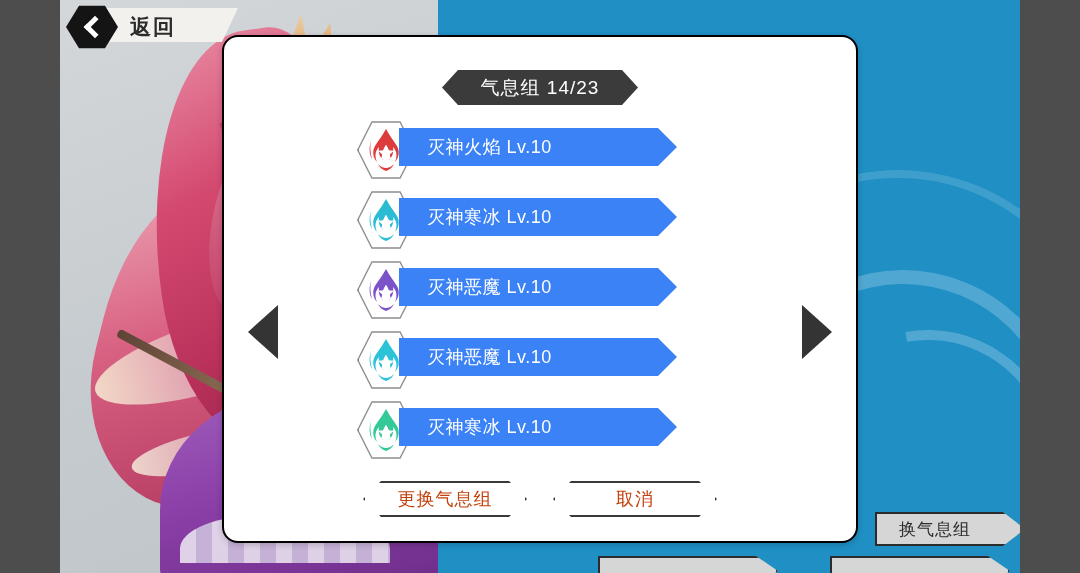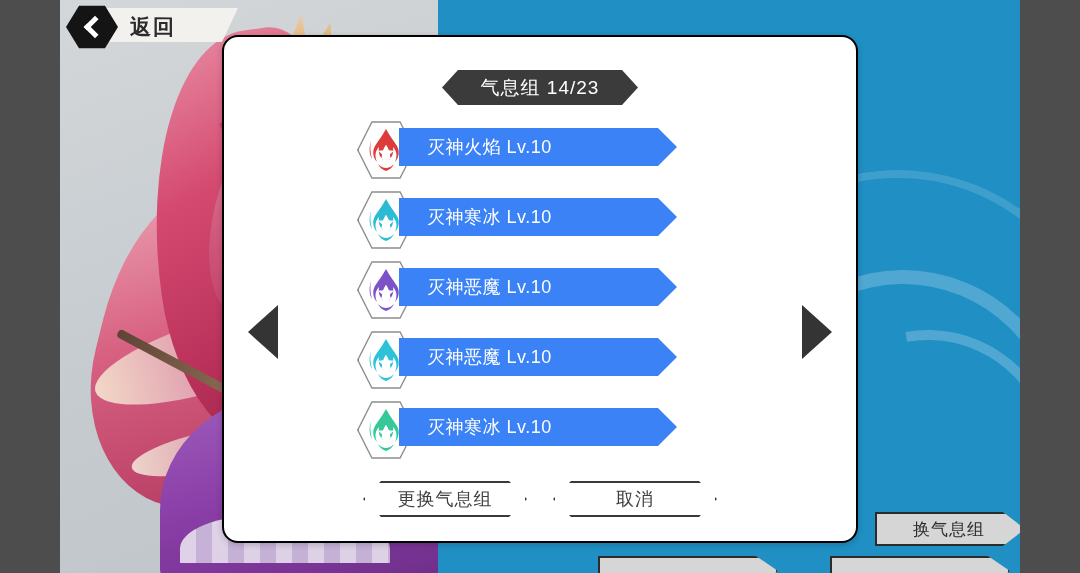--- a/index.html
+++ b/index.html
@@ -155,21 +155,21 @@
     clip-path: polygon(0 0, calc(100% - 19px) 0, 100% 50%, calc(100% - 19px) 100%, 0 100%);
   }
 
   .bg-btn {
     position: absolute;
     height: 34px;
     background: #d6d6d6;
     border: 2px solid #2b2b2b;
     clip-path: polygon(0 0, calc(100% - 22px) 0, 100% 50%, calc(100% - 22px) 100%, 0 100%);
     display: flex; align-items: center;
-    padding-left: 36px;
+    padding-left: 22px;
     font-size: 17px; color: #2b2b2b; letter-spacing: 1px;
     white-space: nowrap;
   }
 
   
   .back-btn {
     position: absolute;
     left: 66px; top: 8px;
     height: 38px;
     display: flex; align-items: center;
@@ -292,21 +292,21 @@
     left: 0; right: 0; bottom: 24px;
     display: flex; justify-content: center; gap: 26px;
   }
   .footer-btn {
     height: 36px;
     min-width: 164px;
     background: #ffffff;
     border: 2px solid #3a3a3a;
     clip-path: polygon(18px 0, calc(100% - 18px) 0, 100% 50%, calc(100% - 18px) 100%, 18px 100%, 0 50%);
     display: flex; align-items: center; justify-content: center;
-    color: #404040; font-size: 18px; letter-spacing: 1px;
+    color: #c2410c; font-size: 18px; letter-spacing: 1px;
     white-space: nowrap;
     cursor: pointer;
   }
   .footer-btn.narrow { min-width: 164px; }
 
   
   .gutter-right {
     position: absolute;
     right: 0; top: 0;
     width: 60px; height: 573px;

